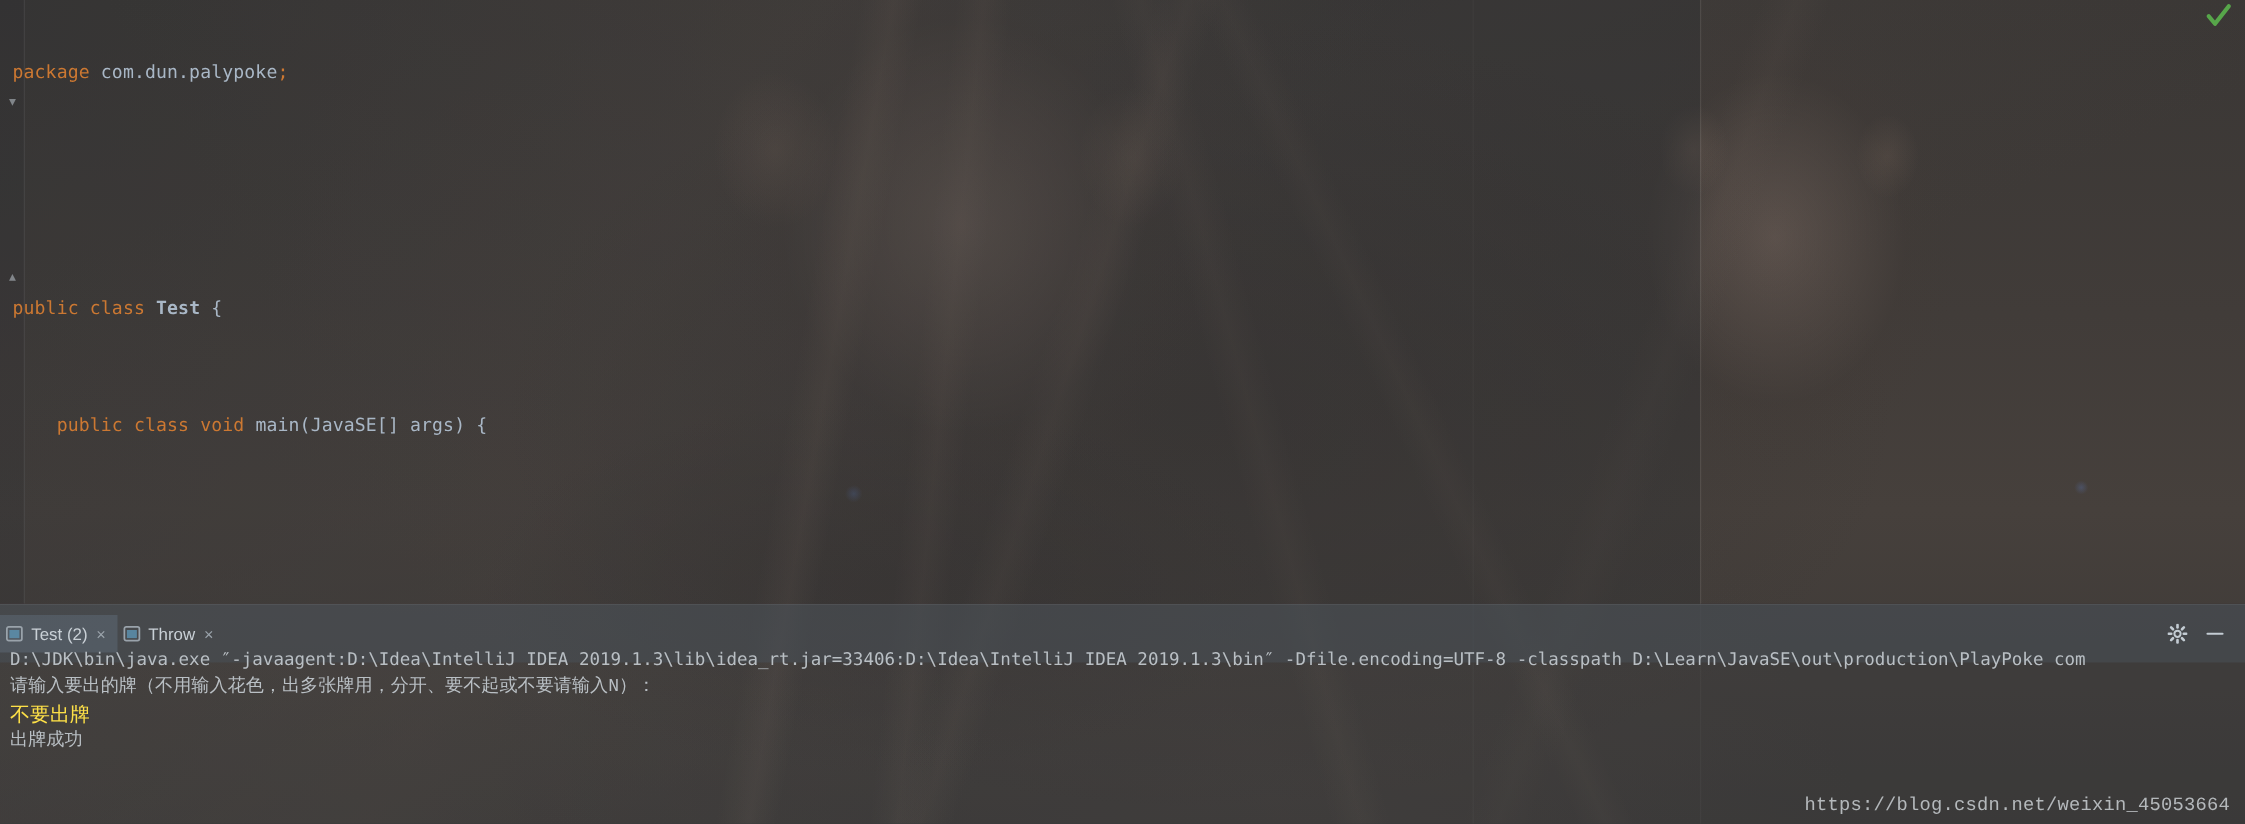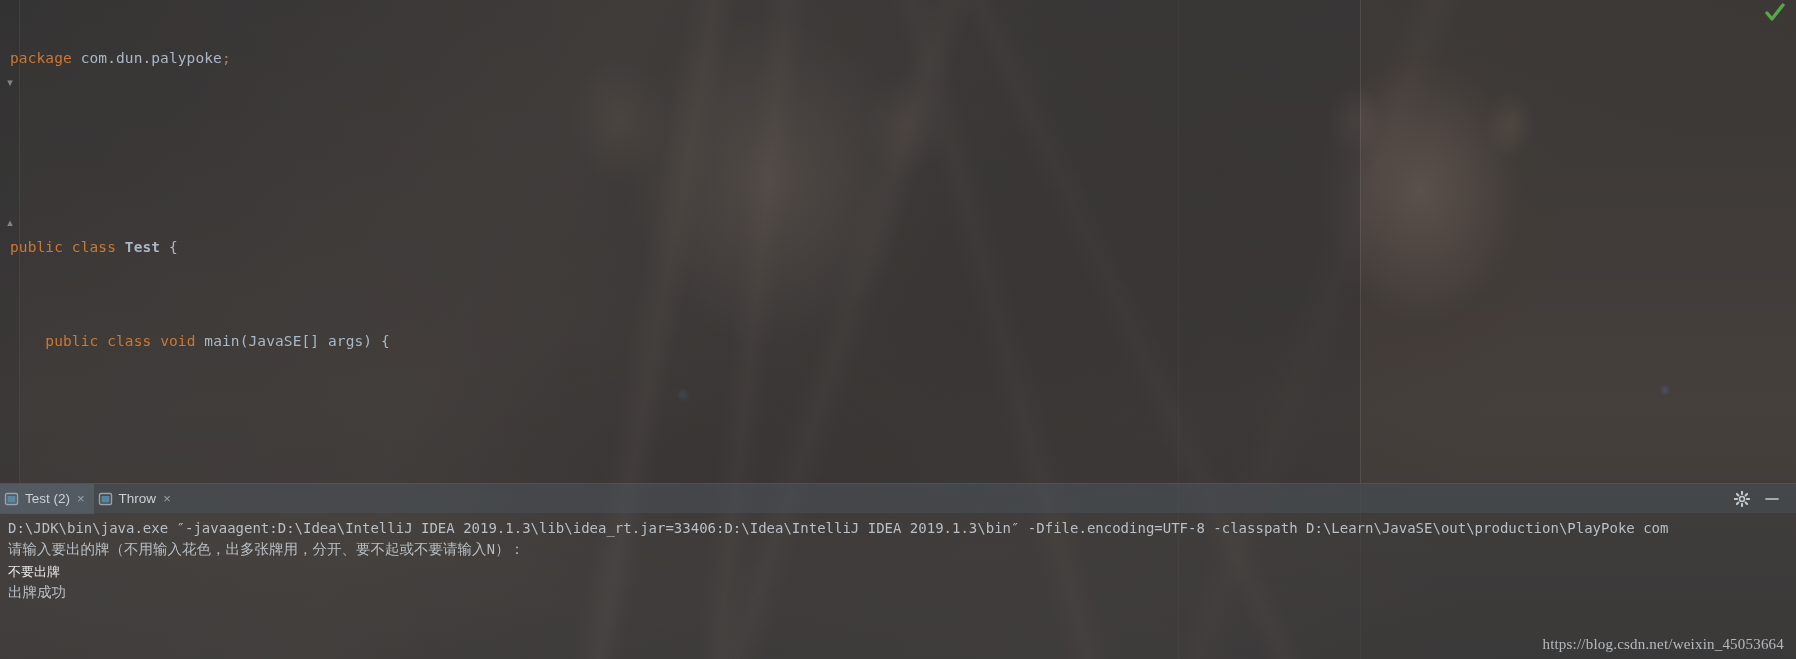--- a/index.html
+++ b/index.html
@@ -145,21 +145,21 @@
     bottom: 0;
     overflow: hidden;
   }
   #run-panel-tint {
     position: absolute; inset: 0;
     background: rgba(60,63,65,0.30);
   }
   #tabbar {
     position: absolute;
     left: 0; right: 0; top: 0;
-    height: 30px;
+    height: 47px;
     background: rgba(72,80,88,0.55);
     border-top: 1px solid rgba(255,255,255,0.06);
     display: flex;
     align-items: center;
   }
   #tabbar-left { display: flex; align-items: center; height: 30px; }
   .run-tab {
     display: flex;
     align-items: center;
     gap: 6px;
@@ -196,32 +196,32 @@
     padding: 5px 0 0 8px;
     font-family: "DejaVu Sans Mono", "Liberation Mono", monospace;
     font-size: 14px;
     line-height: 21.5px;
     color: #b9bfc4;
     white-space: nowrap;
     overflow: hidden;
   }
   .cline { display: block; height: 21.5px; }
   .cline.cn { font-family: Liberation Mono, monospace; font-size: 14.5px; }
-  .cline.green { color: #e5e5e5; font-family: "DejaVu Sans", "Liberation Sans", sans-serif; font-size: 13px; }
+  .cline.green { color: #fde047; font-family: "DejaVu Sans", "Liberation Sans", sans-serif; font-size: 16px; }
   .card { letter-spacing: 0px; }
 
   
   #watermark {
     position: absolute;
     right: 12px;
     bottom: 6px;
     color: #cfd4d8;
     opacity: 0.82;
     font-size: 15px;
-    font-family: Liberation Serif, serif;
+    font-family: Liberation Mono, monospace;
     letter-spacing: 0.2px;
     pointer-events: none;
     margin-top: 32px;
   }
 </style>
 </head>
 <body>
 
 <div id="ide-window">
 

